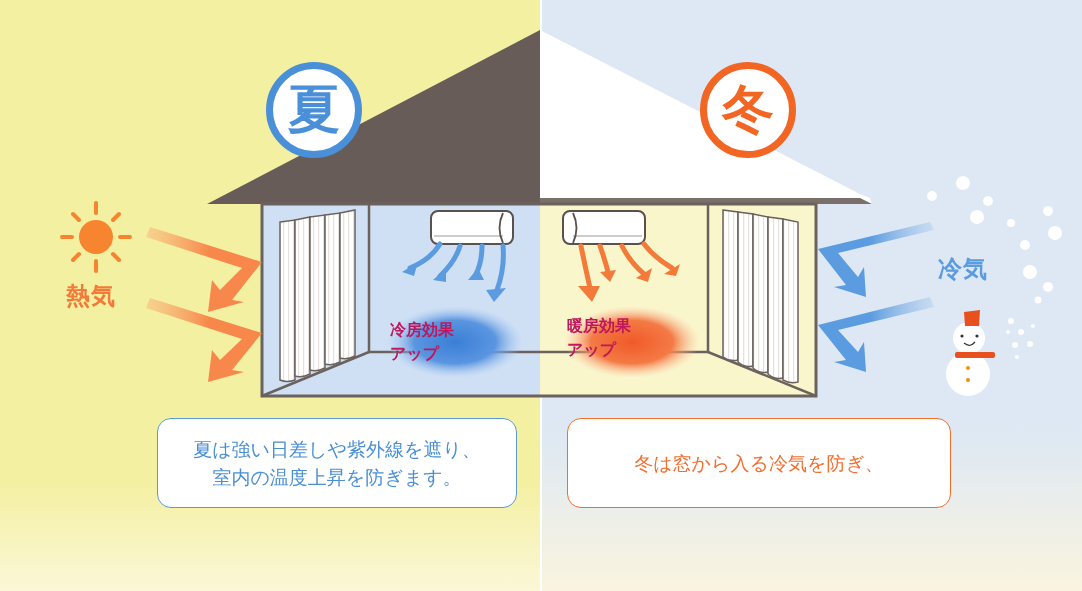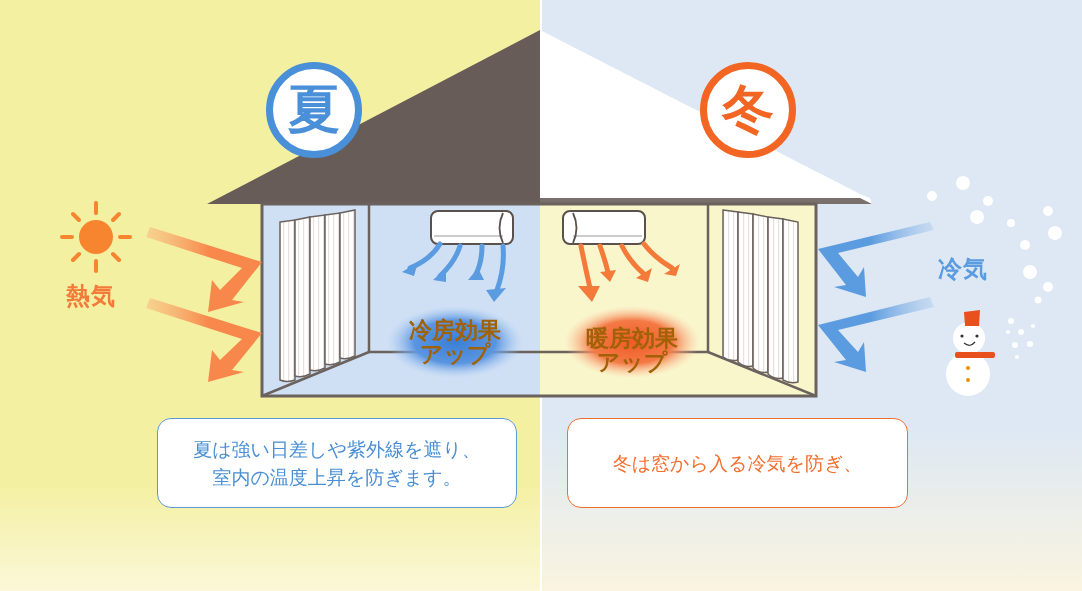--- a/index.html
+++ b/index.html
@@ -26,33 +26,33 @@
       font-weight: bold; font-size: 52px;
     }
     .badge-summer { left: 266px; top: 62px; border: 7px solid #4a90d9; color: #4a90d9; }
     .badge-winter { left: 700px; top: 62px; border: 7px solid #f26522; color: #f26522; }
     .label {
       position: absolute; font-weight: bold; font-size: 24px; letter-spacing: 1px;
     }
     .label-heat { left: 66px; top: 280px; color: #f47a3a; }
     .label-cold { left: 938px; top: 253px; color: #5b9be0; }
     .effect {
-      position: absolute; width: 130px; text-align: center; color: #a16207;
-      font-weight: bold; font-size: 23px; line-height: 24px;
+      position: absolute; width: 130px; text-align: left; color: #be185d;
+      font-weight: bold; font-size: 16px; line-height: 24px;
     }
     .effect-cool { left: 390px; top: 318px; }
-    .effect-warm { left: 567px; top: 326px; }
+    .effect-warm { left: 567px; top: 314px; }
     .desc-box {
       position: absolute; top: 418px; height: 90px; box-sizing: border-box;
       background: #ffffff; border-radius: 14px;
       display: flex; flex-direction: column; align-items: center; justify-content: center;
       font-size: 19px; line-height: 28px;
     }
     .desc-summer { left: 157px; width: 360px; border: 1.5px solid #5b9bd5; color: #4a8fd4; }
-    .desc-winter { left: 567px; width: 341px; border: 1.5px solid #f26e2e; color: #f26e2e; }
+    .desc-winter { left: 567px; width: 384px; border: 1.5px solid #f26e2e; color: #f26e2e; }
   </style>
 </head>
 <body>
 
 <div class="bg-left"></div>
 <div class="bg-right"></div>
 <div class="divider"></div>
 
 <svg class="scene" width="1082" height="591" viewBox="0 0 1082 591">
   <defs>

